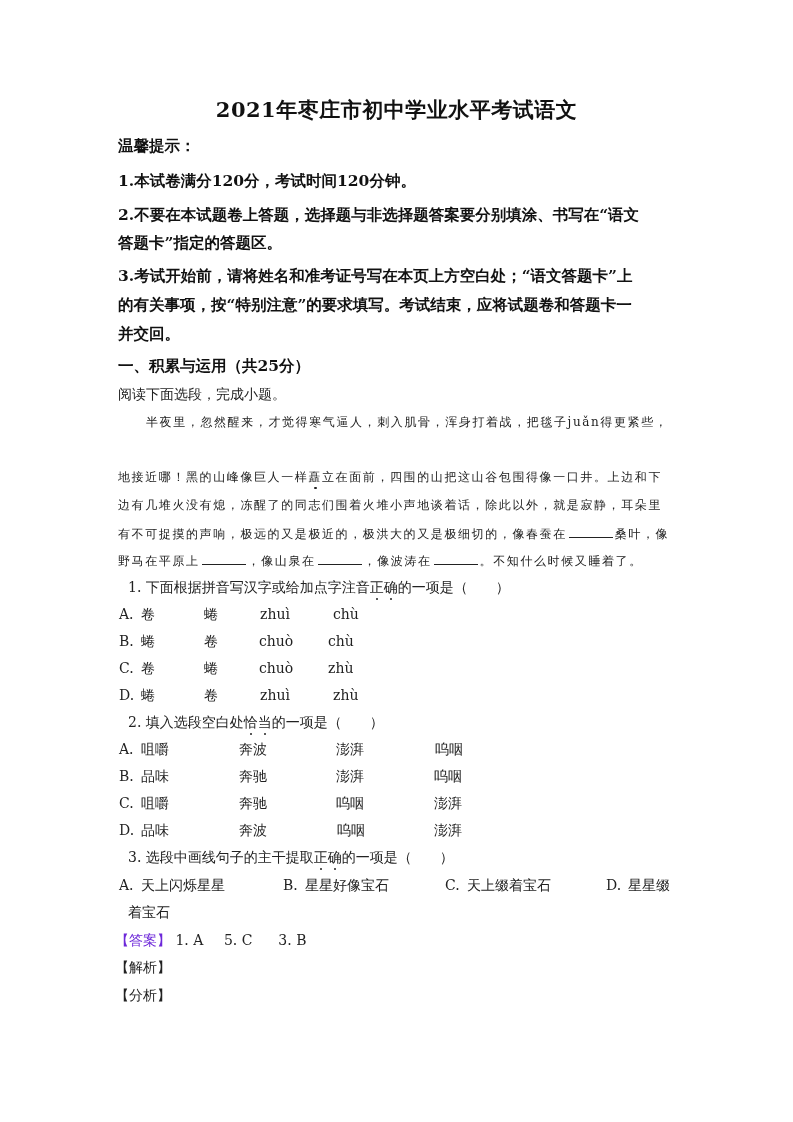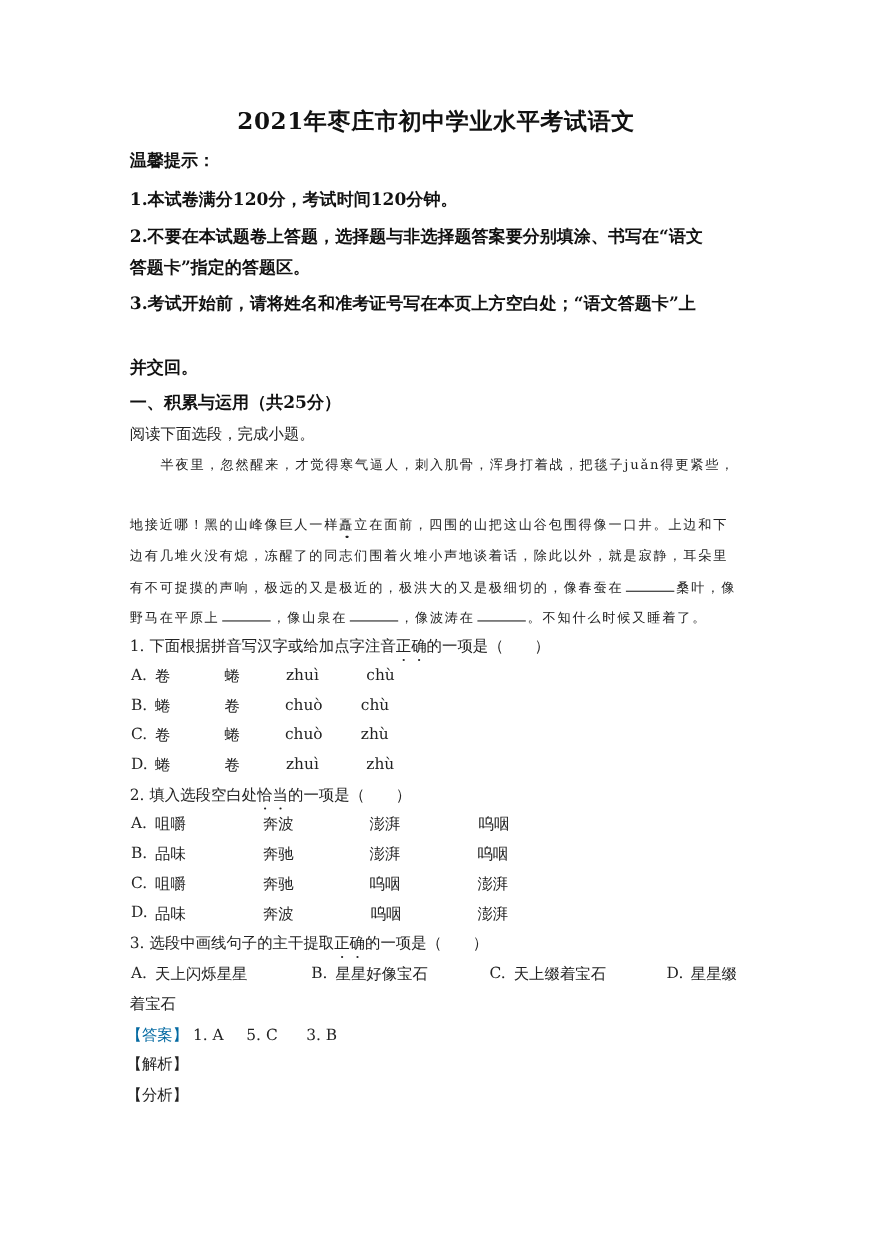--- a/index.html
+++ b/index.html
@@ -8,37 +8,38 @@
     .title { position: absolute; top: 96px; left: 0; width: 793px; text-align: center; font-size: 21px; font-weight: bold; letter-spacing: 0.5px; }
     .line { position: absolute; left: 118px; white-space: nowrap; }
     .notice { font-size: 15.5px; font-weight: bold; }
     .section { font-size: 15.5px; font-weight: bold; }
     .plain { font-size: 14px; color: #222; }
     .passage { font-size: 12px; color: #222; letter-spacing: 1.6px; }
     .underline { text-decoration: underline; text-underline-offset: 4px; }
     .dot { position: relative; }
     .dot::after { content: ""; position: absolute; left: 50%; bottom: -5px; width: 2.5px; height: 2.5px; margin-left: -1px; background: #222; border-radius: 50%; }
     .blank { display: inline-block; width: 44px; border-bottom: 1px solid #222; height: 12px; vertical-align: baseline; margin: 0 2px; }
-    .q { font-size: 14px; color: #222; }
+    .q { font-size: 14px; color: #222; margin-left: 10px; }
     .opt { position: absolute; font-size: 14px; color: #222; white-space: nowrap; }
-    .blue { color: #0369a1; }
+    .blue { color: #6d28d9; }
     .ans { font-size: 14px; color: #222; }
   </style>
 </head>
 <body>
 
 <div class="page">
 
   <div class="title">2021年枣庄市初中学业水平考试语文</div>
 
   <div class="line notice" style="top:136px;">温馨提示：</div>
   <div class="line notice" style="top:171px;">1.本试卷满分120分，考试时间120分钟。</div>
   <div class="line notice" style="top:205px;">2.不要在本试题卷上答题，选择题与非选择题答案要分别填涂、书写在“语文</div>
   <div class="line notice" style="top:233px;">答题卡”指定的答题区。</div>
   <div class="line notice" style="top:266px;">3.考试开始前，请将姓名和准考证号写在本页上方空白处；“语文答题卡”上</div>
+  <div class="line notice" style="top:295px;">的有关事项，按“特别注意”的要求填写。考试结束，应将试题卷和答题卡一</div>
   <div class="line notice" style="top:324px;">并交回。</div>
 
   <div class="line section" style="top:356px;">一、积累与运用（共25分）</div>
   <div class="line plain" style="top:386px;">阅读下面选段，完成小题。</div>
 
   <div class="line passage" style="top:414px; left:146px;">半夜里，忽然醒来，才觉得寒气逼人，刺入肌骨，浑身打着战，把毯子juǎn得更紧些，</div>
   <div class="line passage" style="top:469px;"><span>地接近哪！黑的山峰像巨人一样</span><span class="dot">矗</span><span>立在面前，四围的山把这山谷包围得像一口井。上边和下</span></div>
   <div class="line passage" style="top:497px;">边有几堆火没有熄，冻醒了的同志们围着火堆小声地谈着话，除此以外，就是寂静，耳朵里</div>
   <div class="line passage" style="top:525px;"><span>有不可捉摸的声响，极远的又是极近的，极洪大的又是极细切的，像春蚕在</span><span class="blank"></span><span>桑叶，像</span></div>
   <div class="line passage" style="top:552px;"><span>野马在平原上</span><span class="blank"></span><span>，像山泉在</span><span class="blank"></span><span>，像波涛在</span><span class="blank"></span><span>。不知什么时候又睡着了。</span></div>

